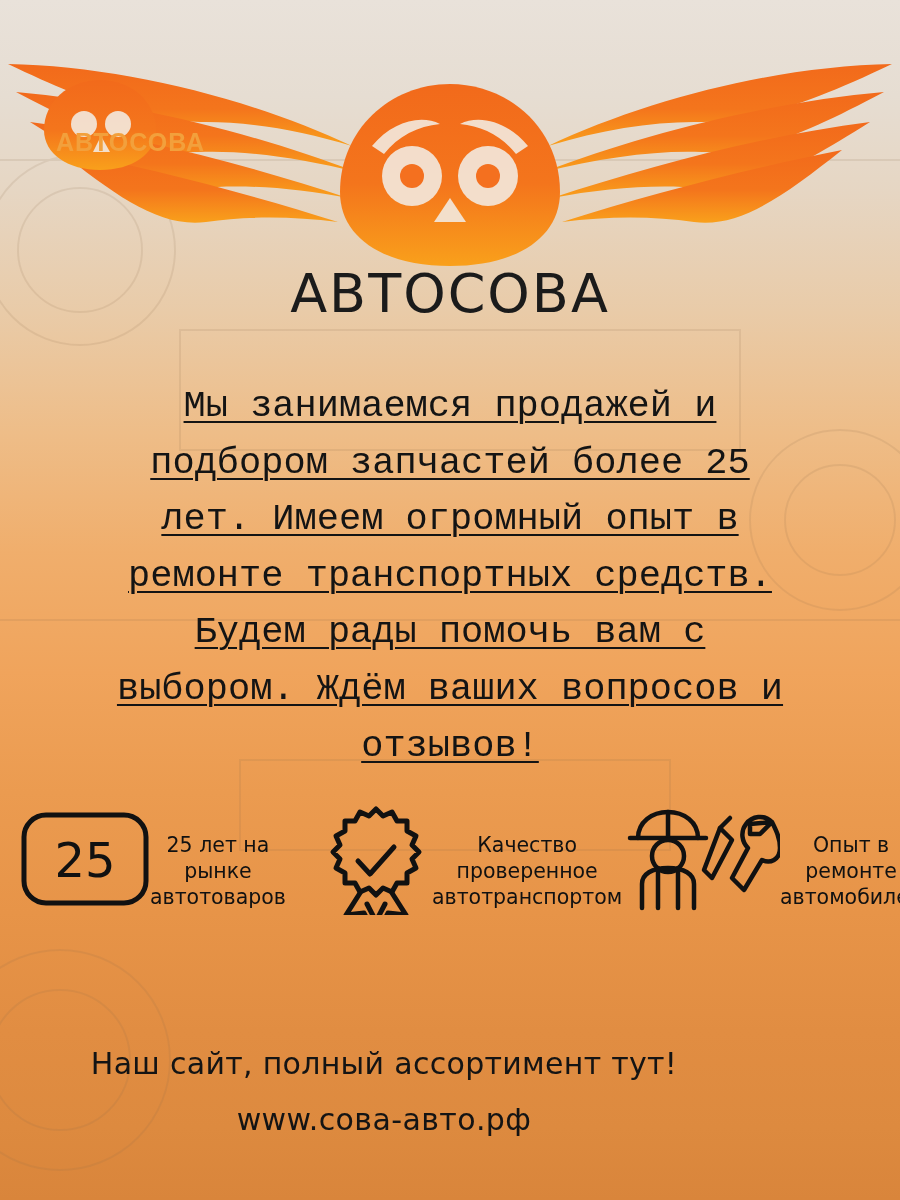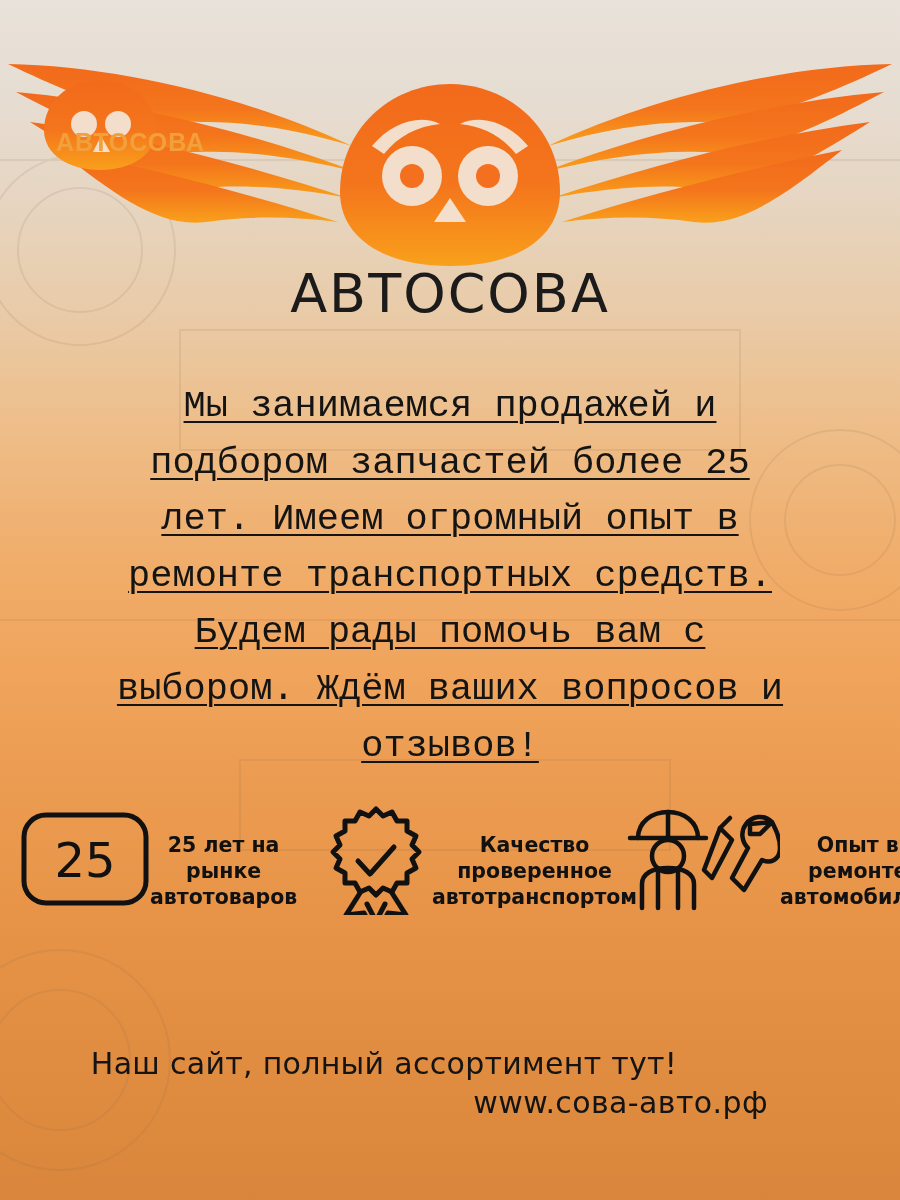--- a/index.html
+++ b/index.html
@@ -100,42 +100,41 @@
     height: 118px;
     display: flex;
     align-items: center;
     justify-content: center;
   }
   .feature .caption {
     margin-top: 24px;
     text-align: center;
     font-size: 20.5px;
     line-height: 1.28;
-    font-weight: 700;
+    font-weight: 400;
     color: #111;
     font-family: "DejaVu Sans", sans-serif;
   }
   .footer {
     position: absolute;
     top: 1046px;
     left: 0;
     width: 768px;
     text-align: center;
     color: #141414;
     font-family: "DejaVu Sans", sans-serif;
   }
   .footer .line1 {
     font-size: 30px;
     letter-spacing: 0.3px;
   }
   .footer .line2 {
     font-size: 30px;
-    margin-top: 4px;
+    margin-top: 21px;
     letter-spacing: 0.4px;
-    text-align: right;
   }
 </style>
 </head>
 <body>
 
 <div class="poster">
 
   <svg class="texture" viewBox="0 0 900 1200" preserveAspectRatio="none">
     <g fill="none" stroke="#8a6a4a" stroke-width="2">
       <circle cx="80" cy="250" r="95"></circle>

